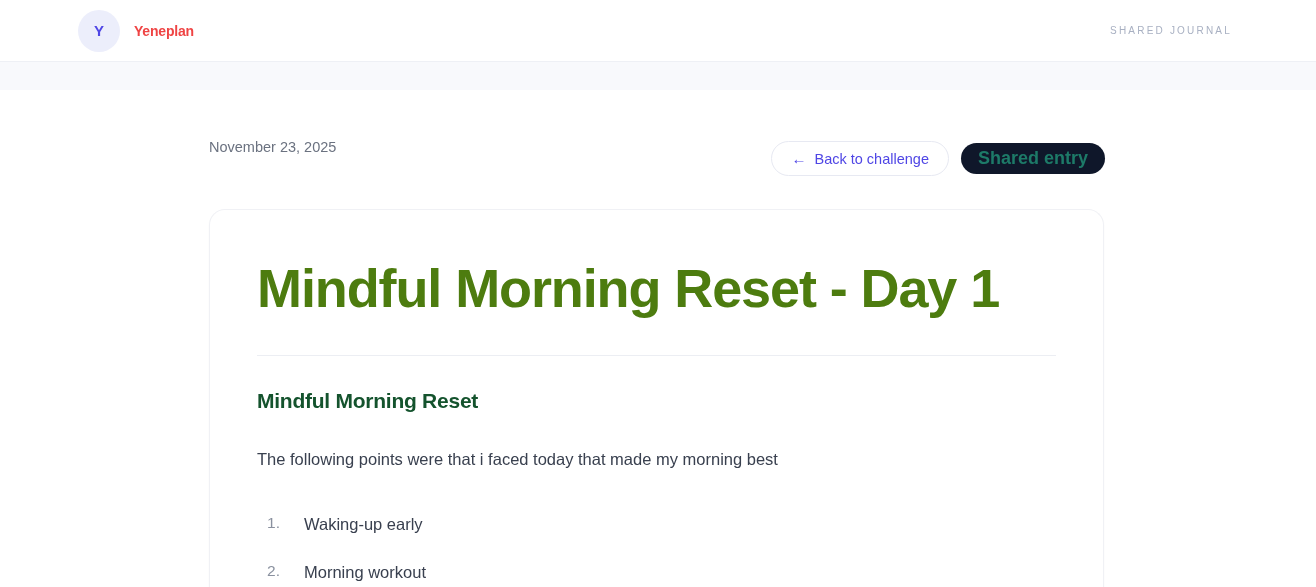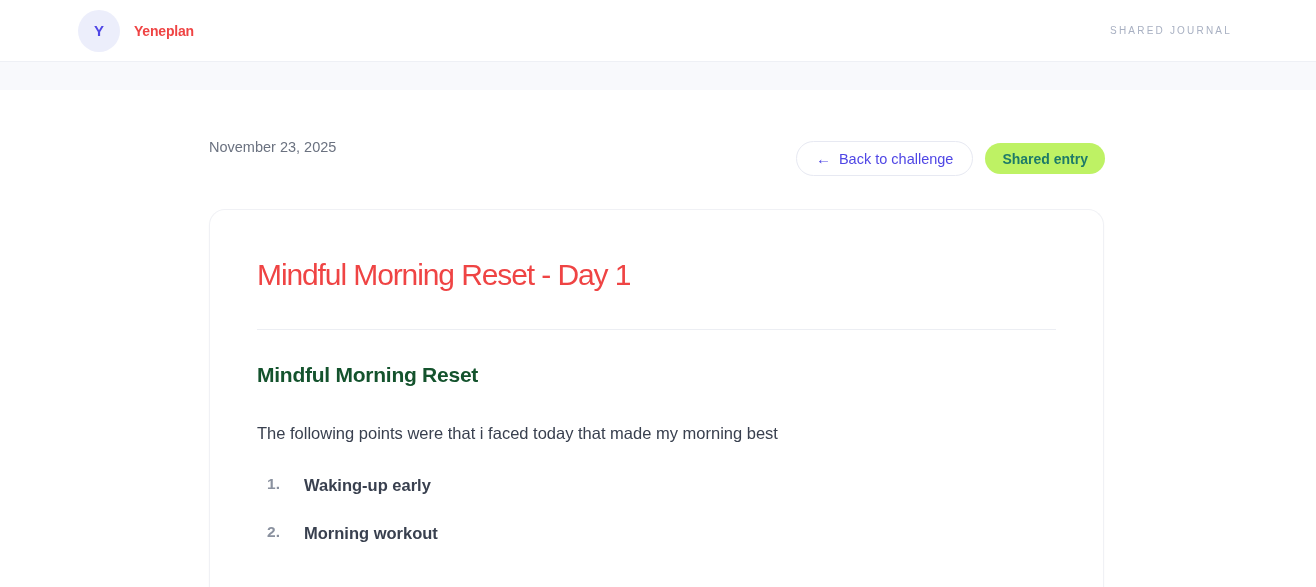--- a/index.html
+++ b/index.html
@@ -136,45 +136,45 @@
     color: #4f46e5;
   }
 
   .shared-badge {
     display: inline-flex;
     align-items: center;
     justify-content: center;
     height: 31px;
     padding: 0 17px;
     border-radius: 999px;
-    background: #bef264;
+    background: #0f172a;
     color: #1d7a68;
-    font-size: 14px;
+    font-size: 18px;
     font-weight: 600;
     white-space: nowrap;
     text-align: center;
   }
 
   
   .entry-card {
     margin-top: 33px;
     width: 895px;
     min-height: 420px;
     background: #ffffff;
     border: 1px solid #f0f1f5;
     border-bottom: none;
     border-radius: 16px 16px 0 0;
     box-shadow: 0 1px 2px rgba(16, 24, 40, 0.03);
     padding: 48px 47px 0 47px;
   }
 
   .entry-title {
-    font-size: 30px;
-    font-weight: 400;
-    color: #ef4444;
+    font-size: 54px;
+    font-weight: 700;
+    color: #4d7c0f;
     letter-spacing: -1.1px;
     line-height: 1.12;
   }
 
   .entry-divider {
     height: 1px;
     background: #eceef3;
     margin-top: 37px;
   }
 
@@ -190,25 +190,24 @@
   }
 
   .body-paragraph {
     margin-top: 33px;
     font-size: 16.5px;
     color: #39404f;
     line-height: 1.6;
   }
 
   .body-list {
-    margin-top: 26px;
+    margin-top: 38px;
     padding-left: 10px;
     list-style: none;
     counter-reset: item;
-    font-weight: bold;
   }
 
   .body-list li {
     counter-increment: item;
     position: relative;
     padding-left: 37px;
     font-size: 16.5px;
     color: #39404f;
     line-height: 1.6;
     margin-bottom: 22px;

